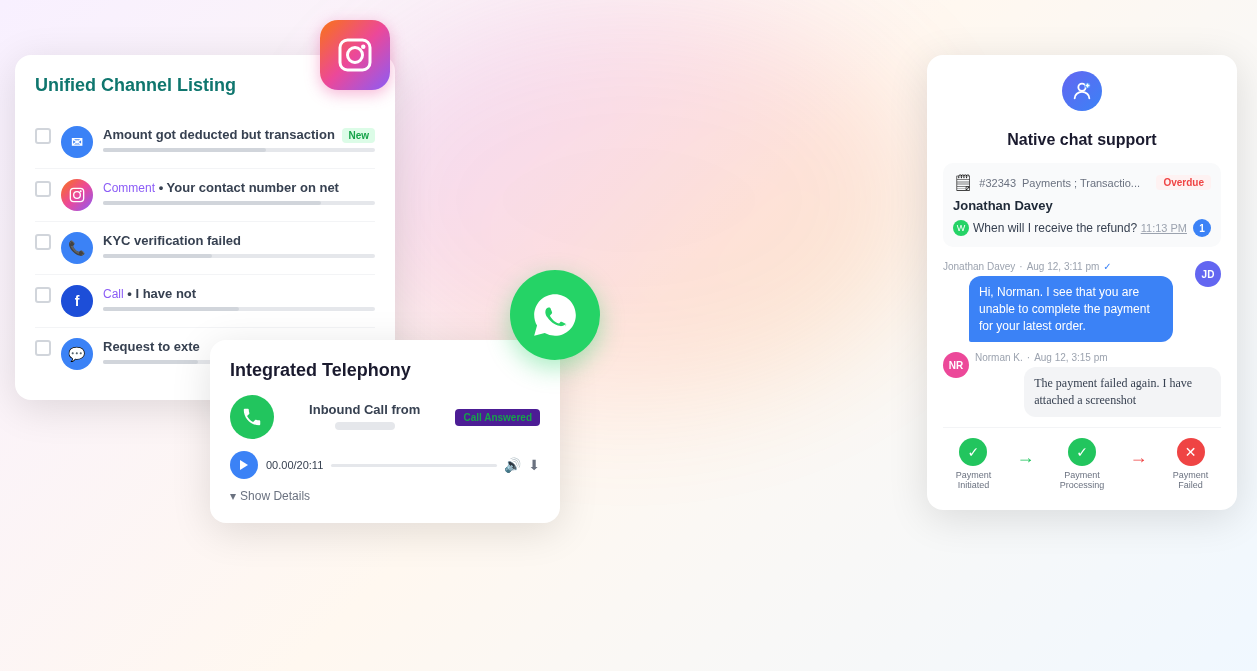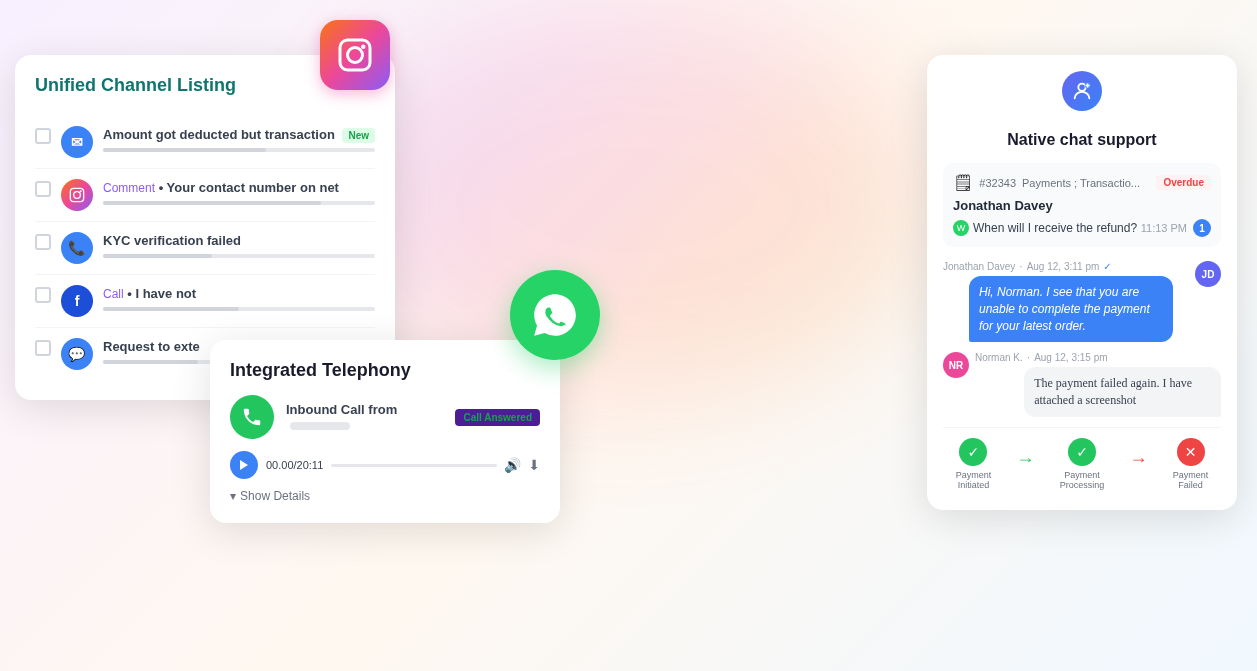--- a/index.html
+++ b/index.html
@@ -163,20 +163,21 @@
       font-weight: 700;
       color: #1a1a2e;
       margin-bottom: 14px;
     }
 
     .call-row {
       display: flex;
       align-items: center;
       gap: 12px;
       margin-bottom: 12px;
+      text-align: center;
     }
 
     .call-icon {
       width: 44px; height: 44px;
       background: #22c55e;
       border-radius: 50%;
       display: flex; align-items: center; justify-content: center;
       color: white;
       font-size: 18px;
       flex-shrink: 0;
@@ -359,20 +360,21 @@
       background: #25d366;
       border-radius: 50%;
       display: flex; align-items: center; justify-content: center;
       font-size: 9px;
       color: white;
     }
 
     .conv-time {
       font-size: 11px;
       color: #9ca3af;
+      text-decoration: underline;
     }
 
     .badge-count {
       background: #3b82f6;
       color: white;
       font-size: 10px;
       font-weight: 700;
       width: 18px; height: 18px;
       border-radius: 50%;
       display: flex; align-items: center; justify-content: center;
@@ -396,21 +398,20 @@
 
     .msg-bubble {
       background: #3b82f6;
       color: white;
       border-radius: 12px 12px 12px 2px;
       padding: 8px 10px;
       font-size: 12px;
       line-height: 1.4;
       max-width: 85%;
       margin-left: 26px;
-      font-style: italic;
     }
 
     .msg-bubble-right {
       background: #f3f4f6;
       color: #374151;
       border-radius: 12px 12px 2px 12px;
       padding: 8px 10px;
       font-size: 12px;
       line-height: 1.4;
       max-width: 80%;

